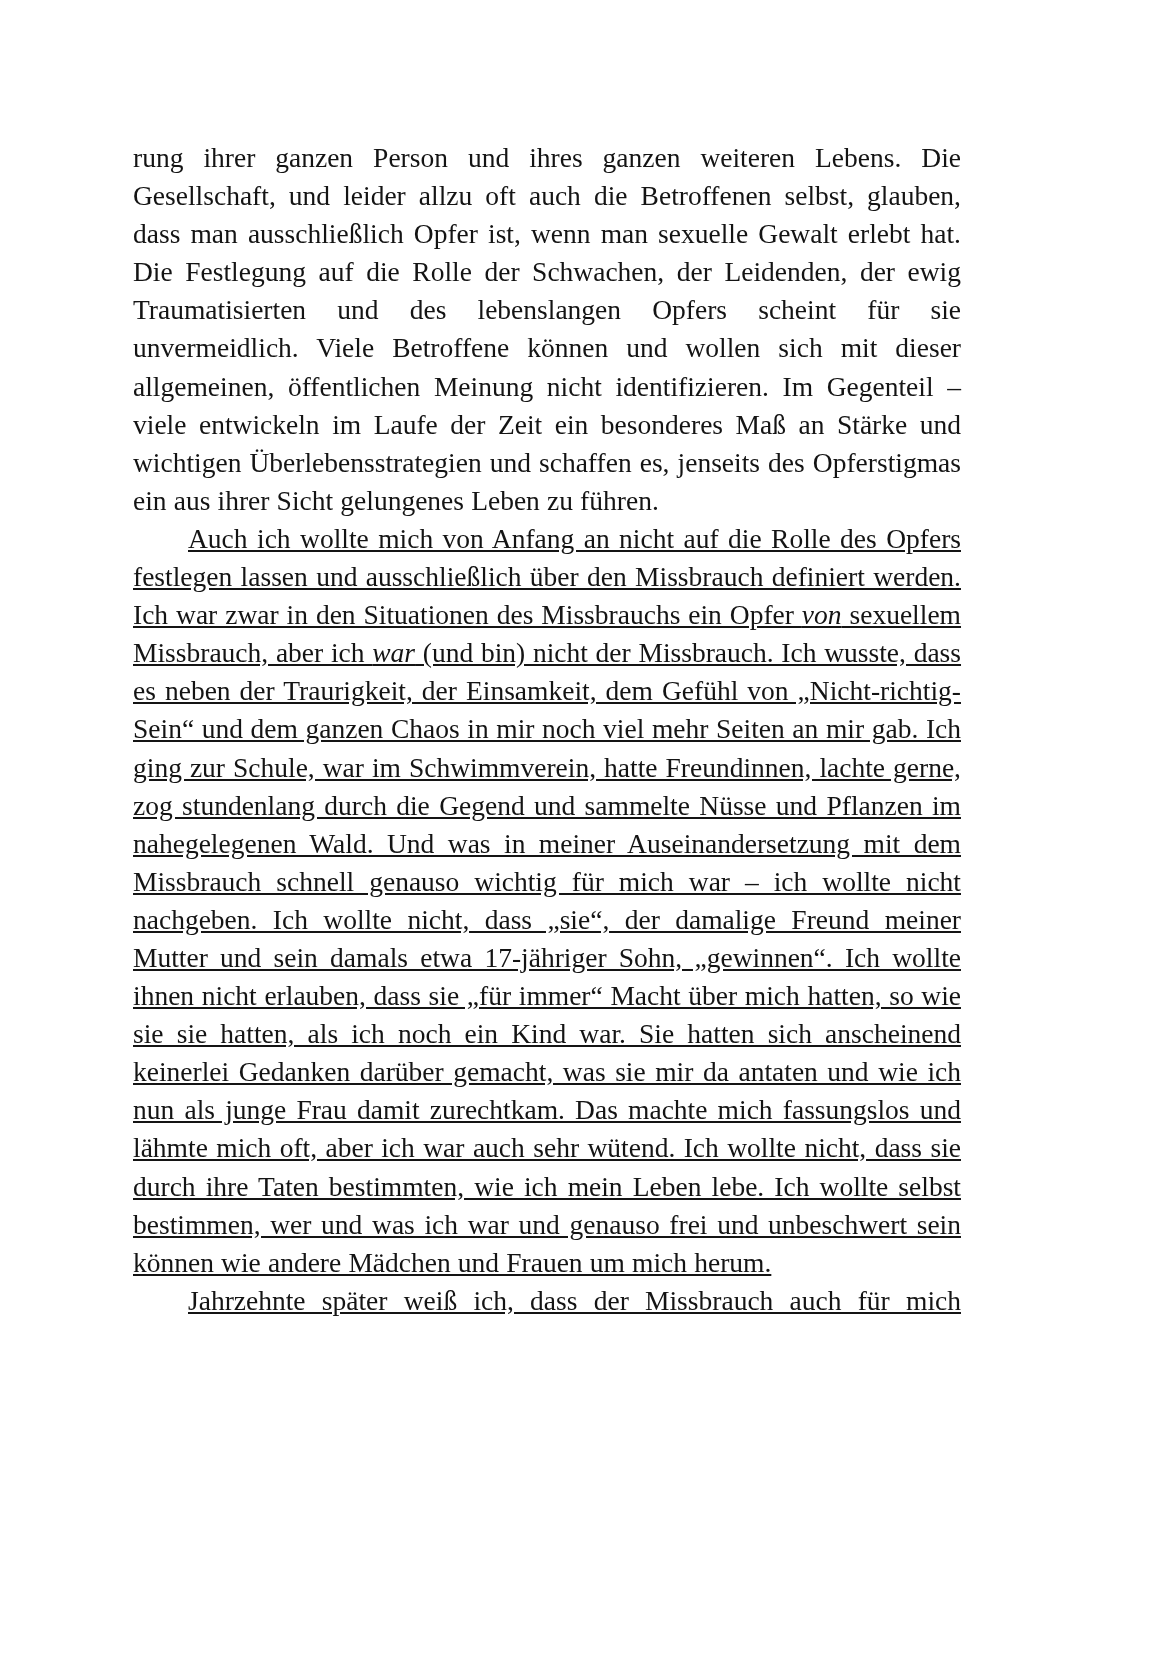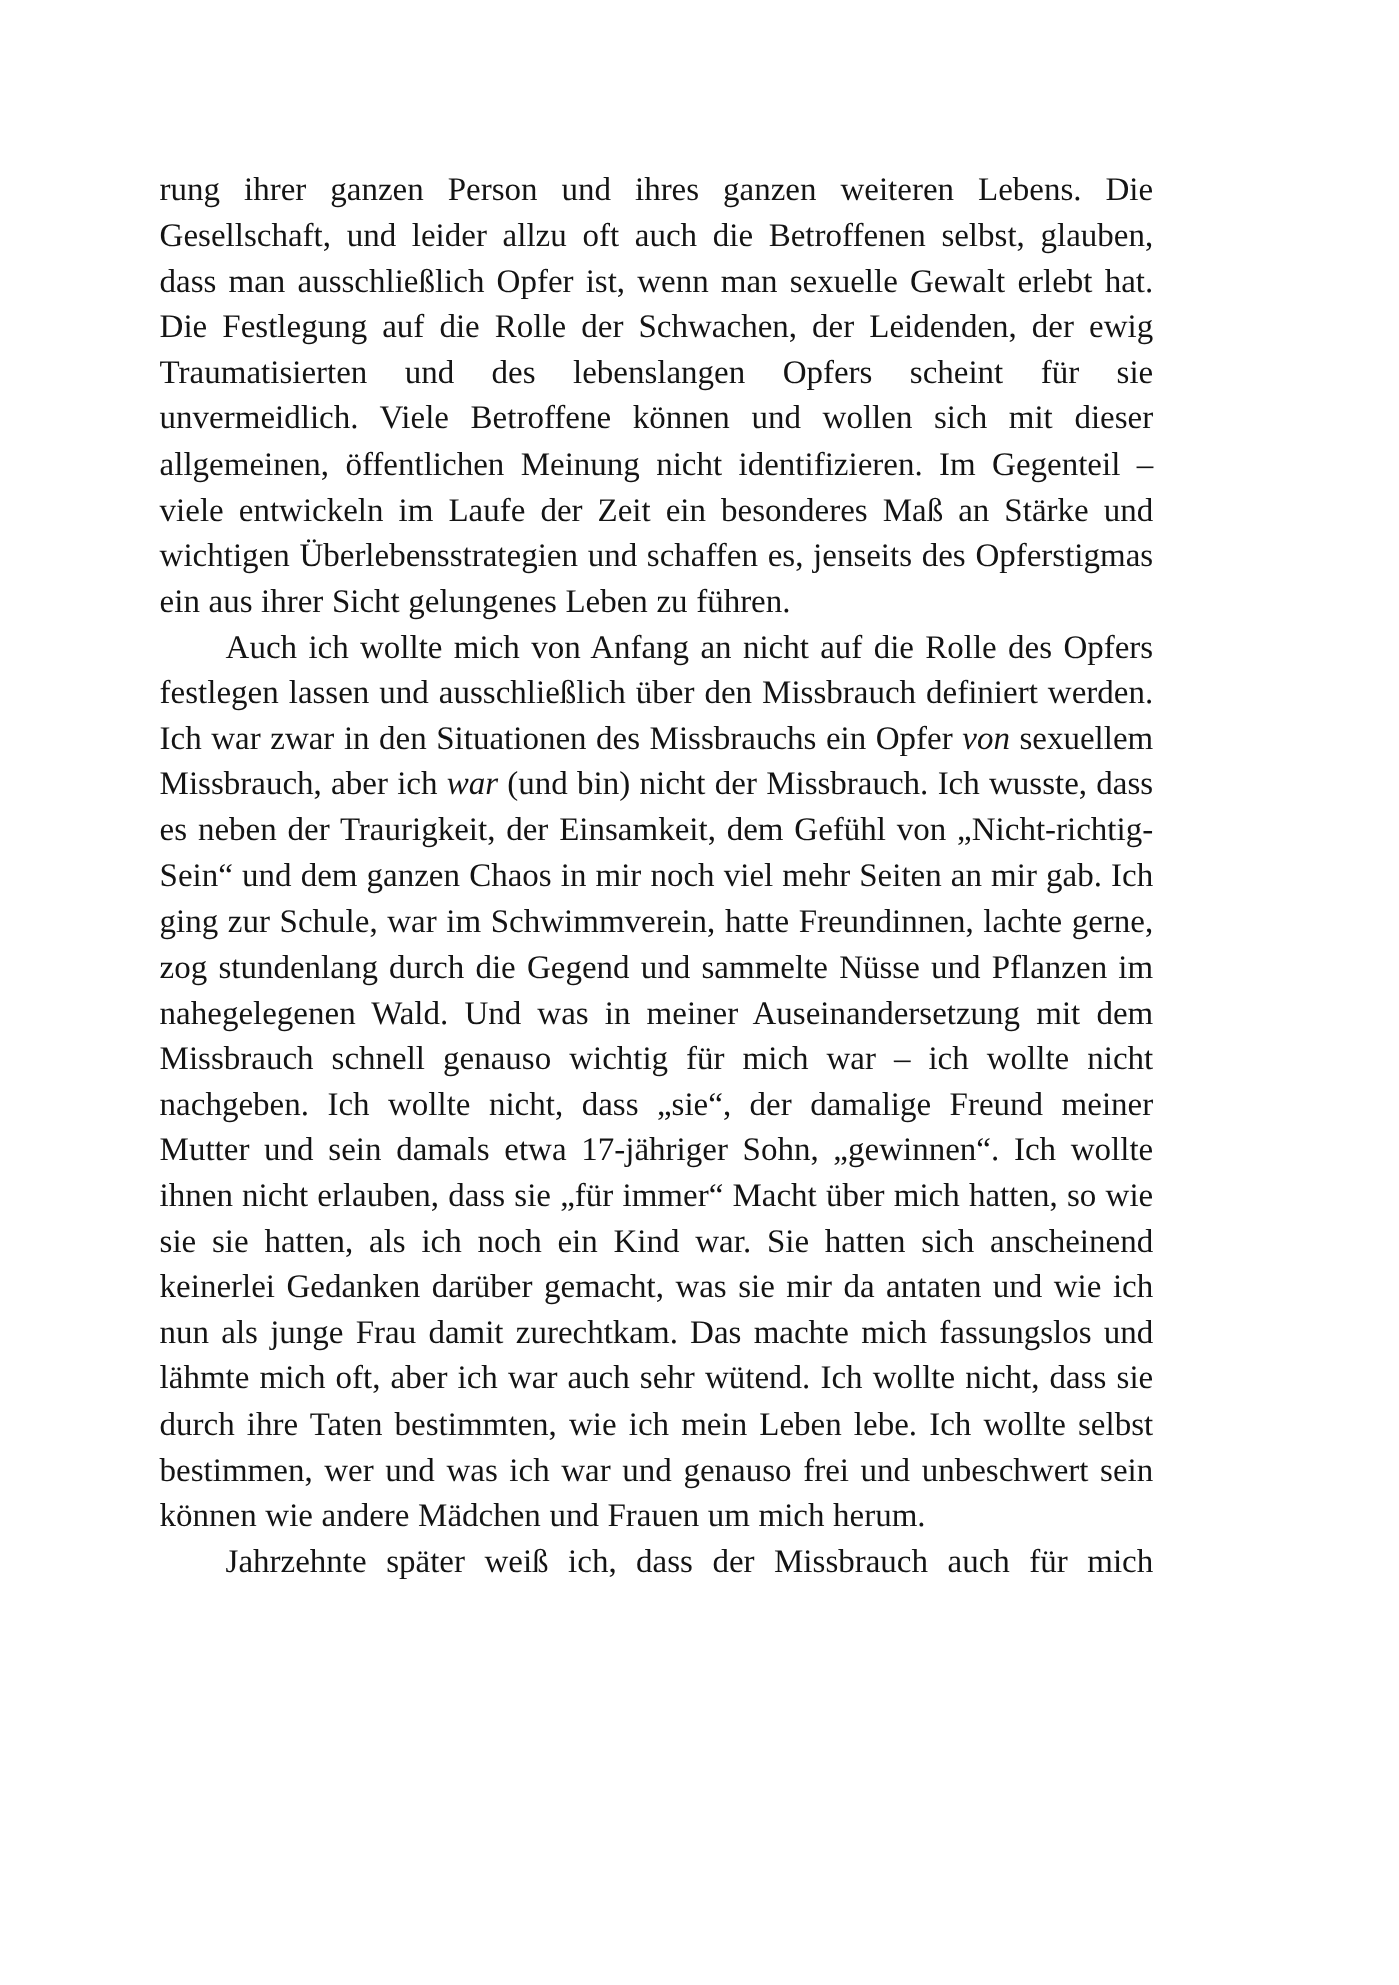--- a/index.html
+++ b/index.html
@@ -29,20 +29,21 @@
     line-height: 38.1px;
     color: #141414;
     text-align: justify;
     text-justify: inter-word;
     hyphens: manual;
     -webkit-hyphens: manual;
     word-spacing: 0.01em;
   }
   .para + .para {
     text-indent: 2.0em;
+    text-decoration: underline;
   }
   .para em {
     font-style: italic;
   }
   .footer {
     position: absolute;
     left: 133px;
     top: 1537px;
     width: 828px;
     display: flex;

